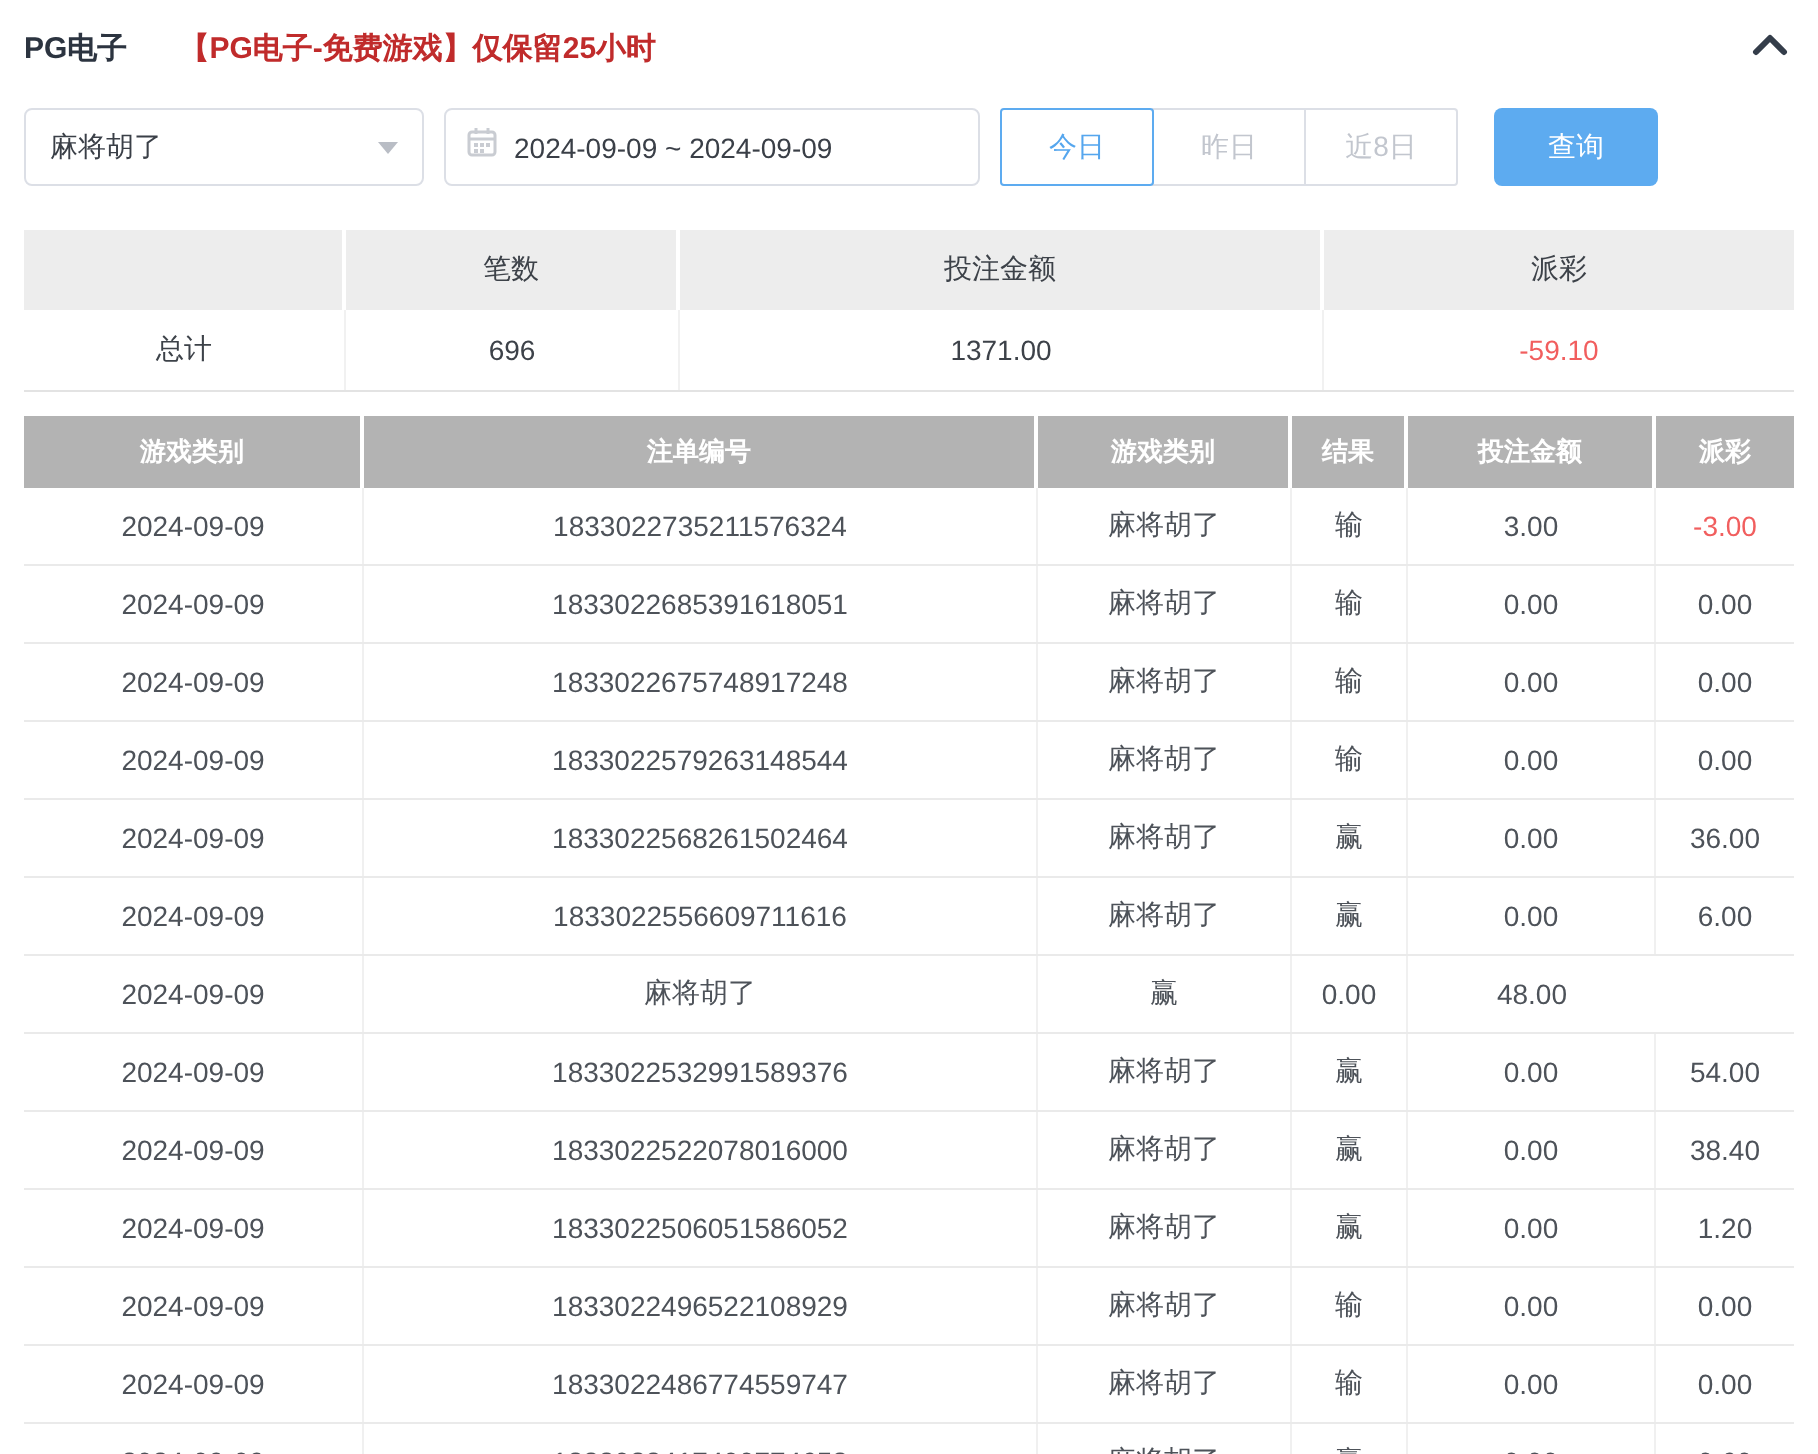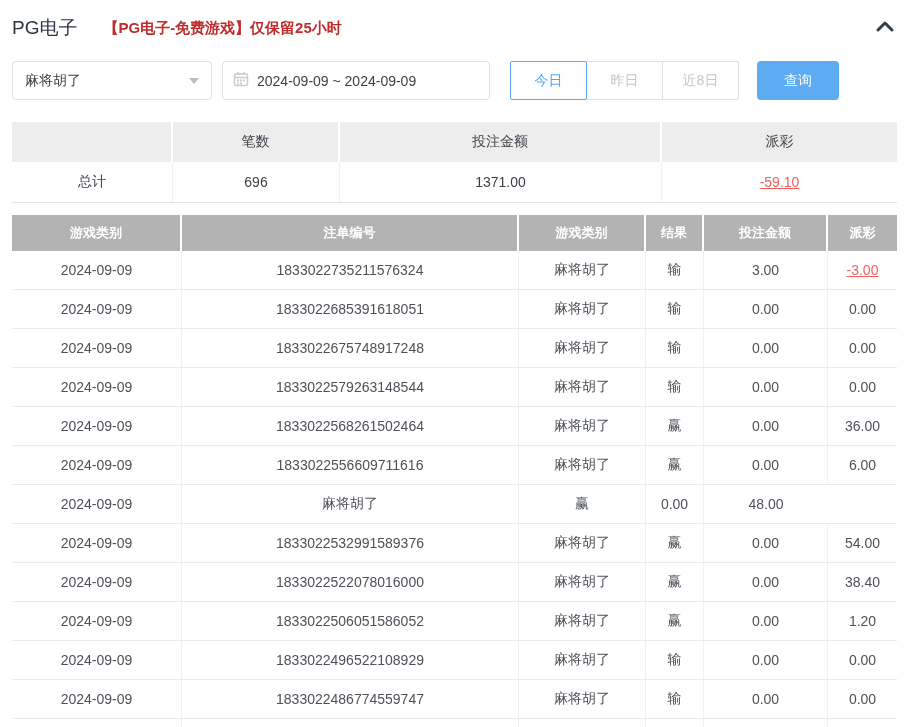--- a/index.html
+++ b/index.html
@@ -2,37 +2,37 @@
 <html><head>
 <meta charset="utf-8">
 <style>
   * { margin:0; padding:0; box-sizing:border-box; }
   html,body { background:#fff; }
   body { font-family:"Liberation Sans","DejaVu Sans",sans-serif; }
   .app { position:relative; width:909px; height:727px; background:#fff; overflow:hidden; }
 
   
   .topbar { display:flex; align-items:center; padding:15px 14px 0 12px; }
-  .title { font-size:19px; font-weight:normal; color:#2c3440; }
+  .title { font-size:15px; font-weight:bold; color:#2c3440; }
   .notice { margin-left:26px; font-size:15px; font-weight:bold; color:#c02b2b; }
   .collapse-btn { margin-left:auto; cursor:pointer; display:flex; align-items:center; }
 
   
   .filterbar { display:flex; align-items:center; margin:20px 12px 0 12px; height:39px; }
   .select { width:200px; height:39px; border:1px solid #dcdfe6; border-radius:4px;
             display:flex; align-items:center; justify-content:space-between;
             padding:0 12px; cursor:pointer; background:#fff; }
   .select-value { font-size:14px; color:#3a3f47; }
   .caret-down { width:0; height:0; border-left:5px solid transparent;
                 border-right:5px solid transparent; border-top:6px solid #b9bdc5; }
   .date-input { margin-left:10px; width:268px; height:39px; border:1px solid #dcdfe6;
                 border-radius:4px; display:flex; align-items:center; padding:0 10px;
                 background:#fff; cursor:pointer; }
   .date-text { font-size:14px; color:#3a3f47; margin-left:8px; white-space:nowrap; }
-  .btn-group { display:flex; margin-left:20px; }
+  .btn-group { display:flex; margin-left:10px; }
   .quick-btn { width:77px; height:39px; background:#fff; border:1px solid #dcdfe6;
                font-size:14px; color:#c2c6ce; cursor:pointer; margin-left:-1px;
                font-family:inherit; }
   .quick-btn:first-child { margin-left:0; border-radius:2px 0 0 2px; }
   .quick-btn:last-child { border-radius:0 2px 2px 0; }
   .quick-btn.active { border:1px solid #5dabf0; color:#55a6ee; position:relative; z-index:2;
                       border-radius:2px; }
   .query-btn { margin-left:18px; width:82px; height:39px; background:#5dabf0; border:none;
                border-radius:4px; color:#fff; font-size:14px; cursor:pointer;
                font-family:inherit; }
@@ -56,21 +56,21 @@
   .t-head { display:grid; grid-template-columns:170px 337px 127px 58px 124px 1fr; }
   .t-head .c { background:#b3b3b3; height:36px; display:flex; align-items:center;
                justify-content:center; color:#fff; font-size:13px; font-weight:bold;
                border-right:2px solid #fff; }
   .t-head .c:last-child { border-right:none; }
   .t-row { display:grid; grid-template-columns:170px 337px 127px 58px 124px 1fr;
            border-bottom:1px solid #eaeaea; }
   .t-row .c { height:38px; display:flex; align-items:center; justify-content:center;
               font-size:14px; color:#4d5259; border-right:1px solid #f0f0f0; background:#fff; }
   .t-row .c:last-child { border-right:none; }
-  .neg { color:#f15e5e !important;text-decoration:underline; }
+  .neg { color:#f15e5e !important; }
 
   .icon-cal { display:inline-block; }
 </style>
 </head>
 <body>
 
 <div class="app">
 
   <div class="topbar">
     <span class="title">PG电子</span>

